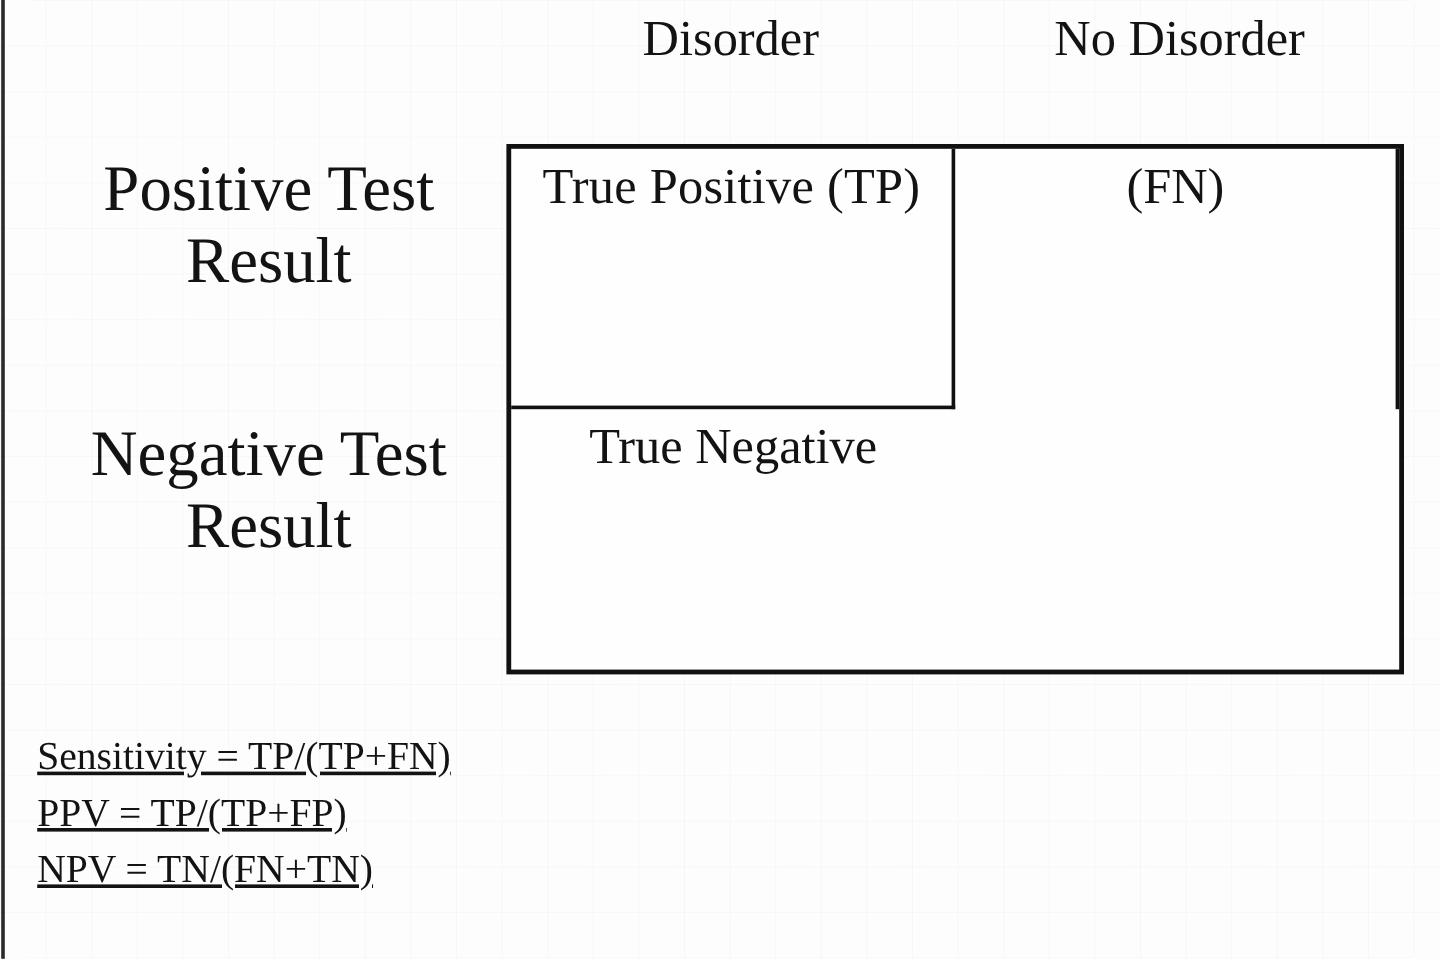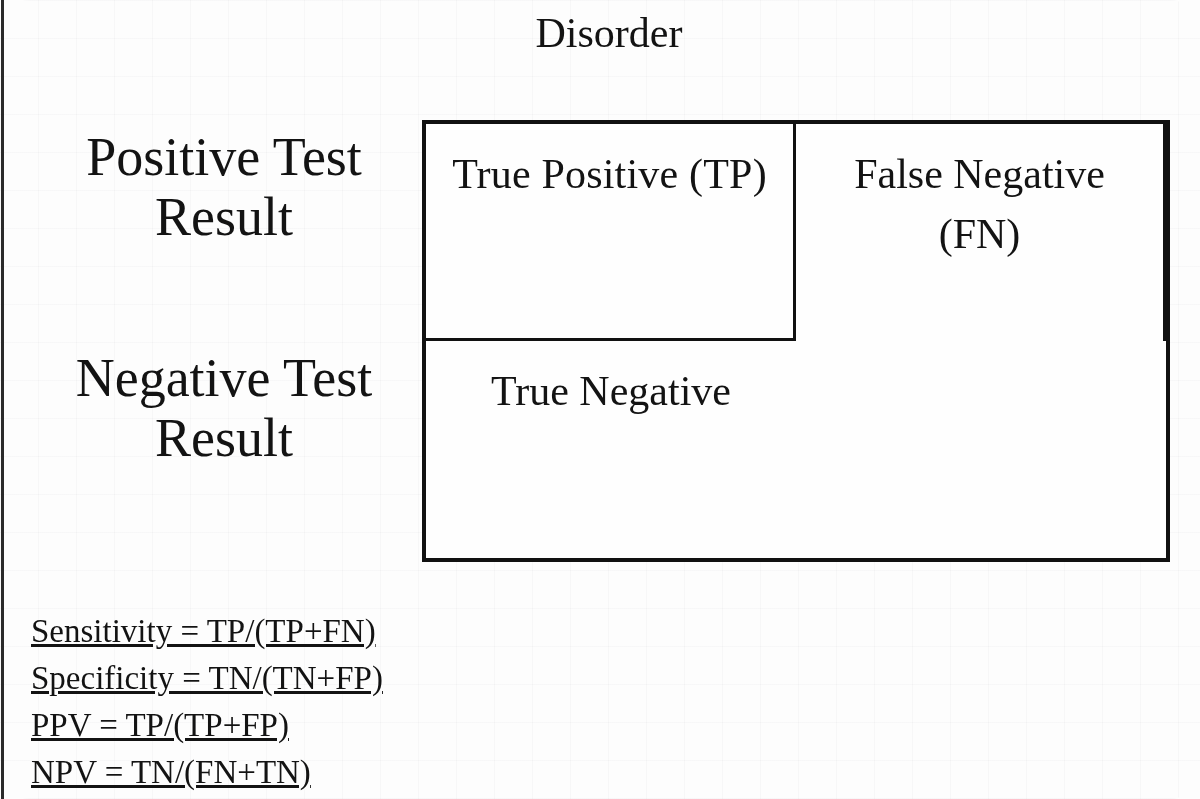--- a/index.html
+++ b/index.html
@@ -74,21 +74,21 @@
     height: 442px;
     border: 4px solid #111;
     box-sizing: border-box;
     display: grid;
     grid-template-columns: 1fr 1fr;
     grid-template-rows: 1fr 1fr;
     background: #fefefe;
   }
   .cell {
     box-sizing: border-box;
-    padding-top: 20px;
+    padding-top: 2px;
     font-size: 42px;
     line-height: 60px;
     text-align: center;
     color: #131313;
     overflow: hidden;
   }
   .cell.border-right  { border-right: 3px solid #111; }
   .cell.border-bottom { border-bottom: 3px solid #111; }
   .cell .line { display: block; white-space: nowrap; }
   #cell-tp .line { letter-spacing: 0.2px; }
@@ -109,48 +109,47 @@
   }
 </style>
 </head>
 <body>
 
 <div id="page">
 
   <div id="scan-edge"></div>
 
   <div id="col-header-disorder" class="col-header">Disorder</div>
+  <div id="col-header-nodisorder" class="col-header">No Disorder</div>
 
   <div id="row-header-positive" class="row-header">
     <span class="line">Positive Test</span>
     <span class="line">Result</span>
   </div>
   <div id="row-header-negative" class="row-header">
     <span class="line">Negative Test</span>
     <span class="line">Result</span>
   </div>
 
   <div id="matrix">
 
     <div id="cell-tp" class="cell border-right border-bottom">
       <span class="line">True Positive (TP)</span>
     </div>
 
 
     <div id="cell-fn" class="cell border-right">
-      <span class="line">False Negative</span>
       <span class="line">(FN)</span>
     </div>
 
     <div id="cell-tn" class="cell">
       <span class="line">True Negative</span>
     </div>
 
   </div>
 
   <div id="formulas">
     <span class="formula-line">Sensitivity = TP/(TP+FN)</span>
-    <span class="formula-line">Specificity = TN/(TN+FP)</span>
     <span class="formula-line">PPV = TP/(TP+FP)</span>
     <span class="formula-line">NPV = TN/(FN+TN)</span>
   </div>
 
 </div>
 
 </body></html>

